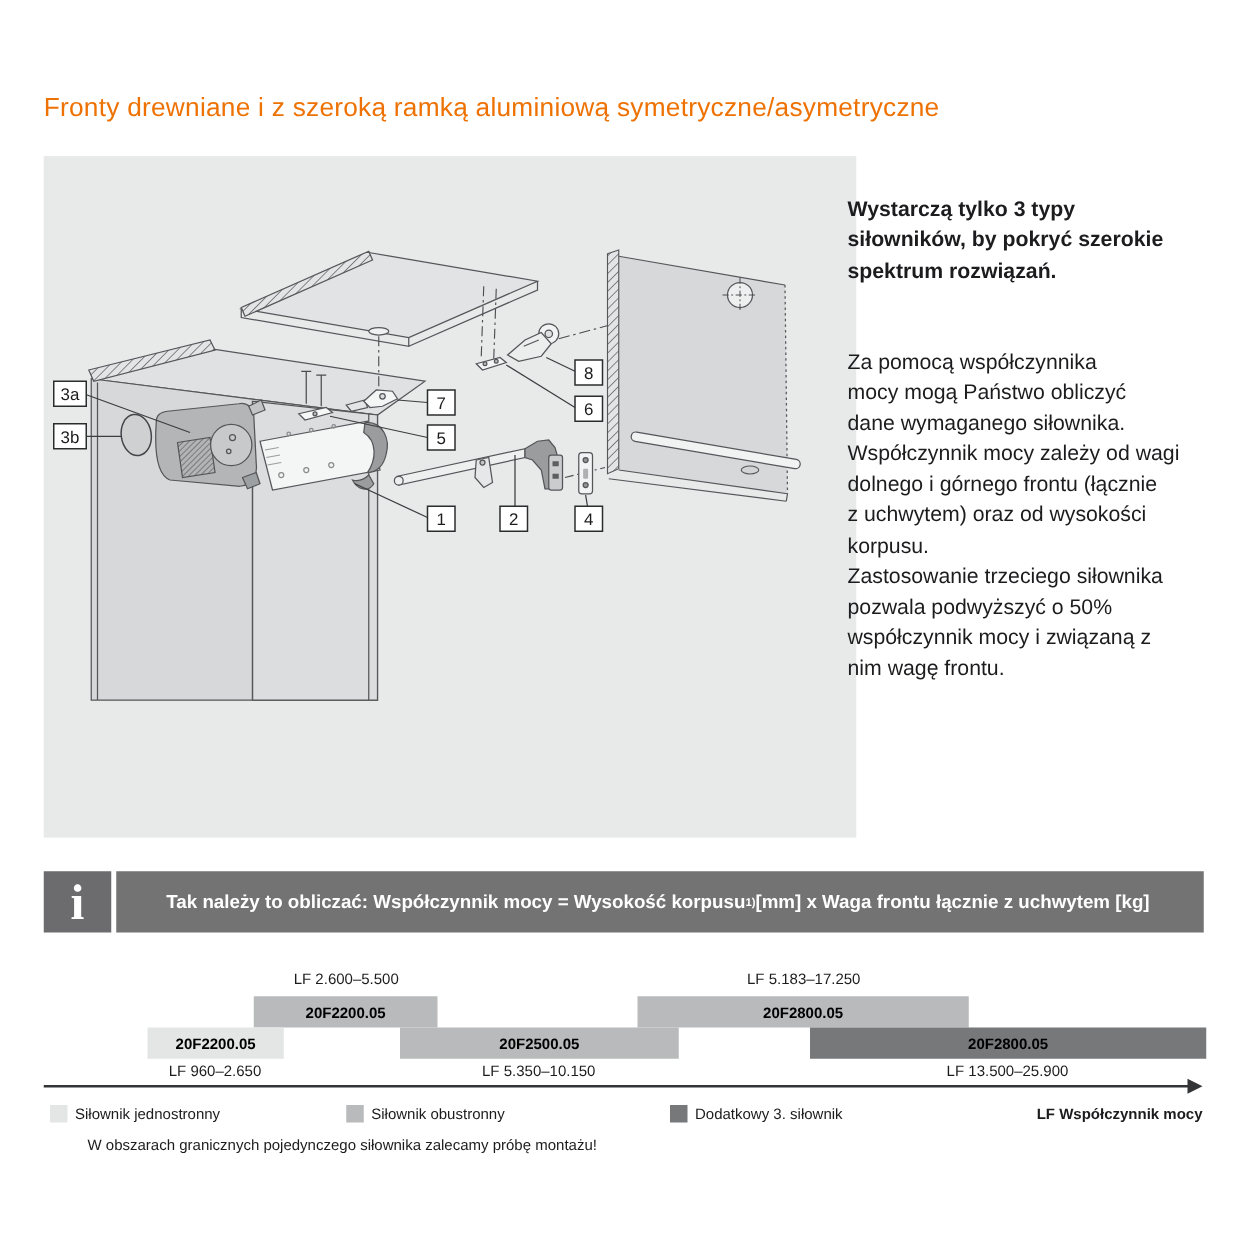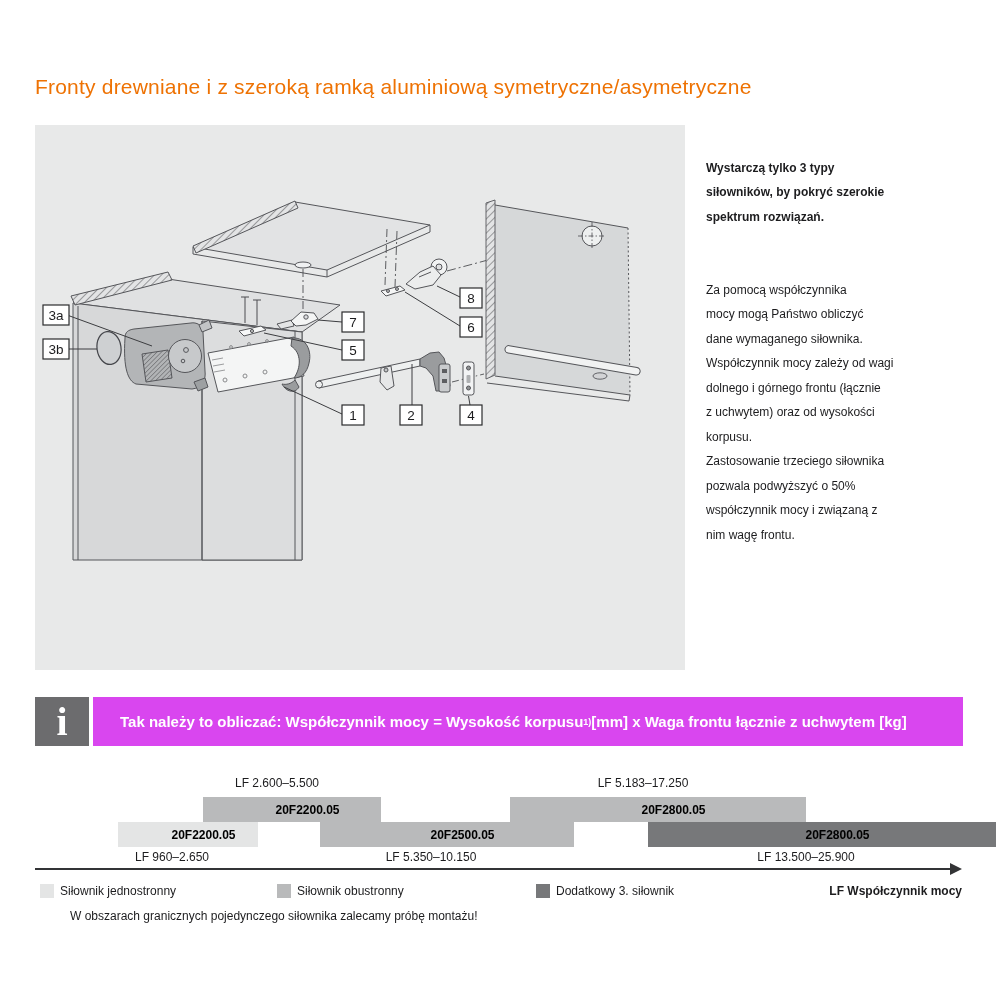--- a/index.html
+++ b/index.html
@@ -1,32 +1,32 @@
 <!DOCTYPE html>
 <html><head>
 <meta charset="utf-8">
 <style>
   html,body{margin:0;padding:0;background:#fff;}
   body{font-family:"Liberation Sans",sans-serif;color:#1c1c1e;}
   .page{position:relative;width:1000px;height:1000px;background:#fff;overflow:hidden;}
   .title{position:absolute;left:35px;top:75px;font-size:21px;color:#ee7203;letter-spacing:0.2px;}
   .diagram-box{position:absolute;left:35px;top:125px;width:650px;height:545px;background:#e8e9e9;}
-  .info-col{position:absolute;left:706px;top:131px;width:268px;font-size:12px;line-height:24.5px;white-space:pre-line;}
+  .info-col{position:absolute;left:678px;top:131px;width:268px;font-size:17px;line-height:24.5px;white-space:pre-line;}
   .info-heading{font-weight:bold;}
   .info-para{margin-top:24px;}
   .banner{position:absolute;left:35px;top:697px;width:928px;height:49px;display:flex;}
   .banner .ibox{width:54px;height:49px;background:#6c6c6e;color:#fff;display:flex;align-items:center;justify-content:center;
     font-family:"Liberation Serif",serif;font-weight:bold;font-size:40px;line-height:1;}
-  .banner .bar{flex:1;height:49px;background:#d946ef;margin-left:4px;color:#fff;display:flex;align-items:center;
-    padding-left:27px;font-size:15px;font-weight:bold;}
+  .banner .bar{flex:1;height:49px;background:#737373;margin-left:4px;color:#fff;display:flex;align-items:center;
+    padding-left:40px;font-size:15px;font-weight:bold;}
   .banner sup{font-size:9px;vertical-align:super;line-height:0;}
   .chart{position:absolute;left:0;top:0;width:1000px;height:1000px;pointer-events:none;font-size:12px;}
   .range-label{position:absolute;transform:translateX(-50%);white-space:nowrap;color:#1c1c1e;}
   .cbar{position:absolute;height:25px;display:flex;align-items:center;justify-content:center;
-    font-weight:bold;color:#000;white-space:nowrap;padding-left:31px;}
+    font-weight:bold;color:#000;white-space:nowrap;}
   .bar-light{background:#e4e5e5;}
   .bar-medium{background:#b9babb;}
   .bar-dark{background:#77787a;}
   .axis-line{position:absolute;left:35px;top:868px;width:916px;height:2px;background:#333436;}
   .axis-arrow{position:absolute;left:950px;top:863px;width:0;height:0;
     border-left:12px solid #333436;border-top:6px solid transparent;border-bottom:6px solid transparent;}
   .legend-swatch{position:absolute;top:884px;width:14px;height:14px;}
   .legend-label{position:absolute;top:884px;white-space:nowrap;}
   .axis-title{position:absolute;top:884px;right:38px;font-weight:bold;white-space:nowrap;}
   .chart-footnote{position:absolute;left:35px;top:909px;white-space:nowrap;margin-left:35px;}

